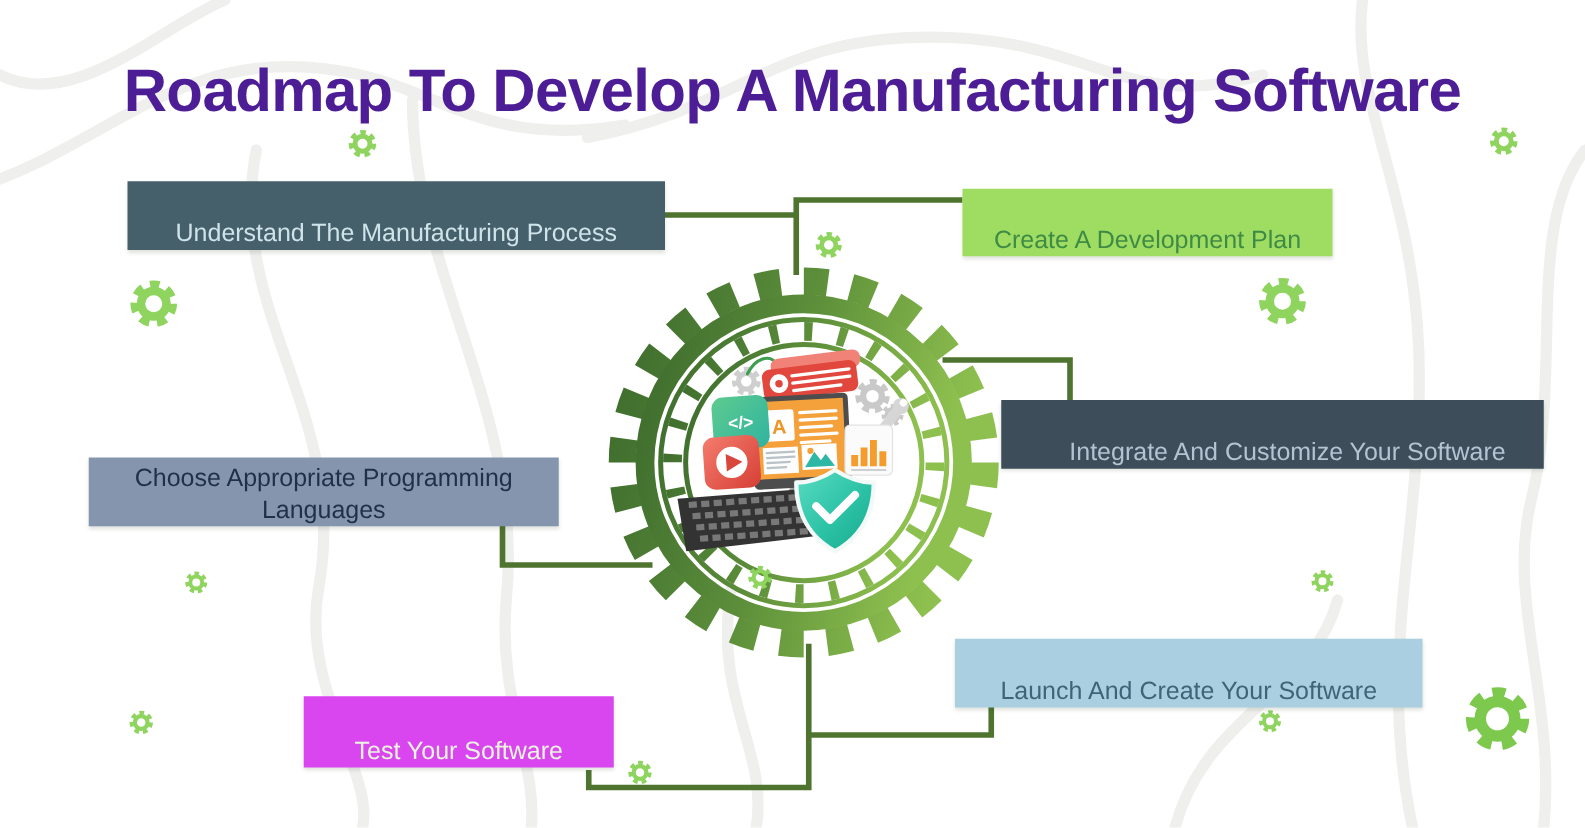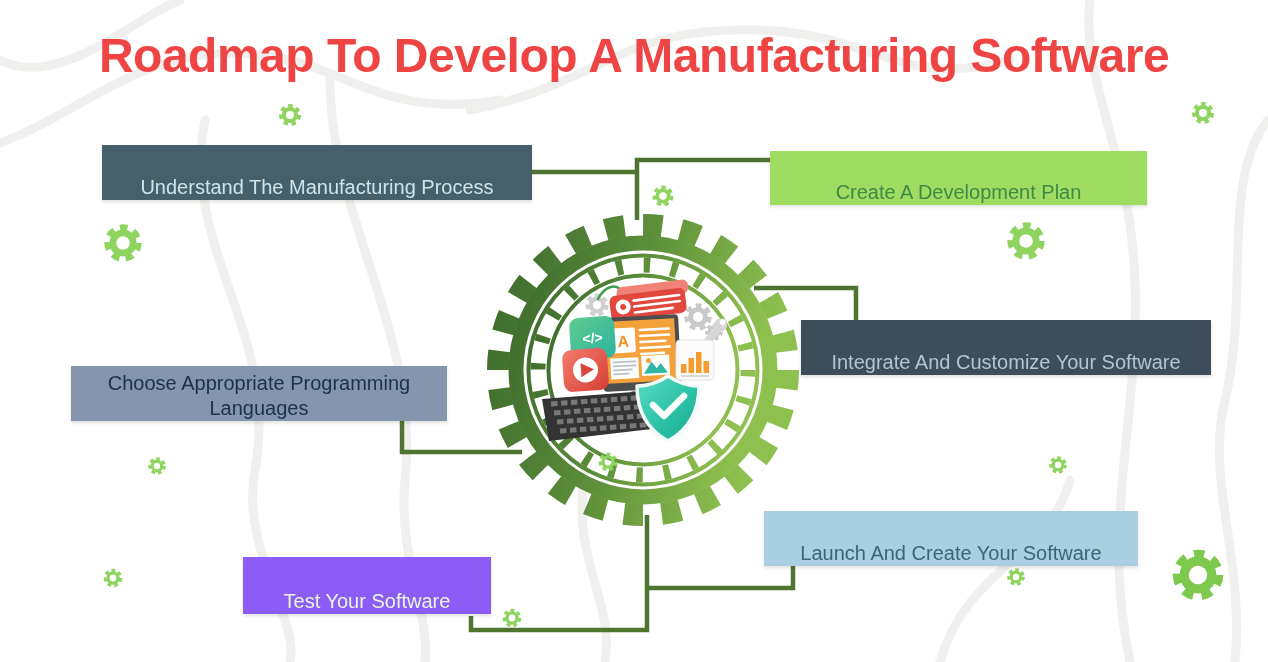--- a/index.html
+++ b/index.html
@@ -3,35 +3,35 @@
 <meta charset="utf-8">
 <style>
   html,body{margin:0;padding:0;}
   body{
     width:1268px;height:662px;position:relative;overflow:hidden;
     background:#ffffff;
     font-family:"Liberation Sans", sans-serif;
   }
   .canvas-svg{position:absolute;left:0;top:0;}
   .title{
-    position:absolute;top:28px;left:0;width:100%;
+    position:absolute;top:46px;left:0;width:100%;
     text-align:center;font-size:48px;font-weight:bold;
-    color:#ef4444;letter-spacing:-0.5px;white-space:nowrap;
+    color:#4c1d95;letter-spacing:-0.5px;white-space:nowrap;
   }
   .step{
     position:absolute;display:flex;align-items:flex-end;justify-content:center;
     text-align:center;font-size:20px;line-height:1.25;font-weight:500;
     box-shadow:0 2px 3px rgba(40,60,30,.15);
   }
   .step-understand{left:102px;top:145px;width:430px;height:55px;background:#46606b;color:#cfe3ea;}
-  .step-create{left:770px;top:151px;width:377px;height:54px;background:#9edd62;color:#3f8a44;}
-  .step-integrate{left:801px;top:320px;width:410px;height:55px;background:#3d4e5a;color:#b4c3d2;}
+  .step-create{left:770px;top:151px;width:296px;height:54px;background:#9edd62;color:#3f8a44;}
+  .step-integrate{left:801px;top:320px;width:410px;height:55px;background:#3d4e5a;color:#b4c3d2;padding-left:24px;}
   .step-choose{left:71px;top:366px;width:376px;height:55px;background:#8495ad;color:#1e3148;padding:0 24px;box-sizing:border-box;}
   .step-launch{left:764px;top:511px;width:374px;height:55px;background:#a9cfe0;color:#3f6478;}
-  .step-test{left:243px;top:557px;width:248px;height:57px;background:#8b5cf6;color:#eaf4de;}
+  .step-test{left:243px;top:557px;width:248px;height:57px;background:#d946ef;color:#eaf4de;}
 </style>
 </head>
 <body>
 
 <svg class="canvas-svg" width="1268" height="662" viewBox="0 0 1268 662">
   <defs>
     <linearGradient id="gearGrad" x1="0" y1="0" x2="1" y2="0.25">
       <stop offset="0" stop-color="#3c6a2d"></stop>
       <stop offset="0.5" stop-color="#5c8e3a"></stop>
       <stop offset="1" stop-color="#8ec04f"></stop>

